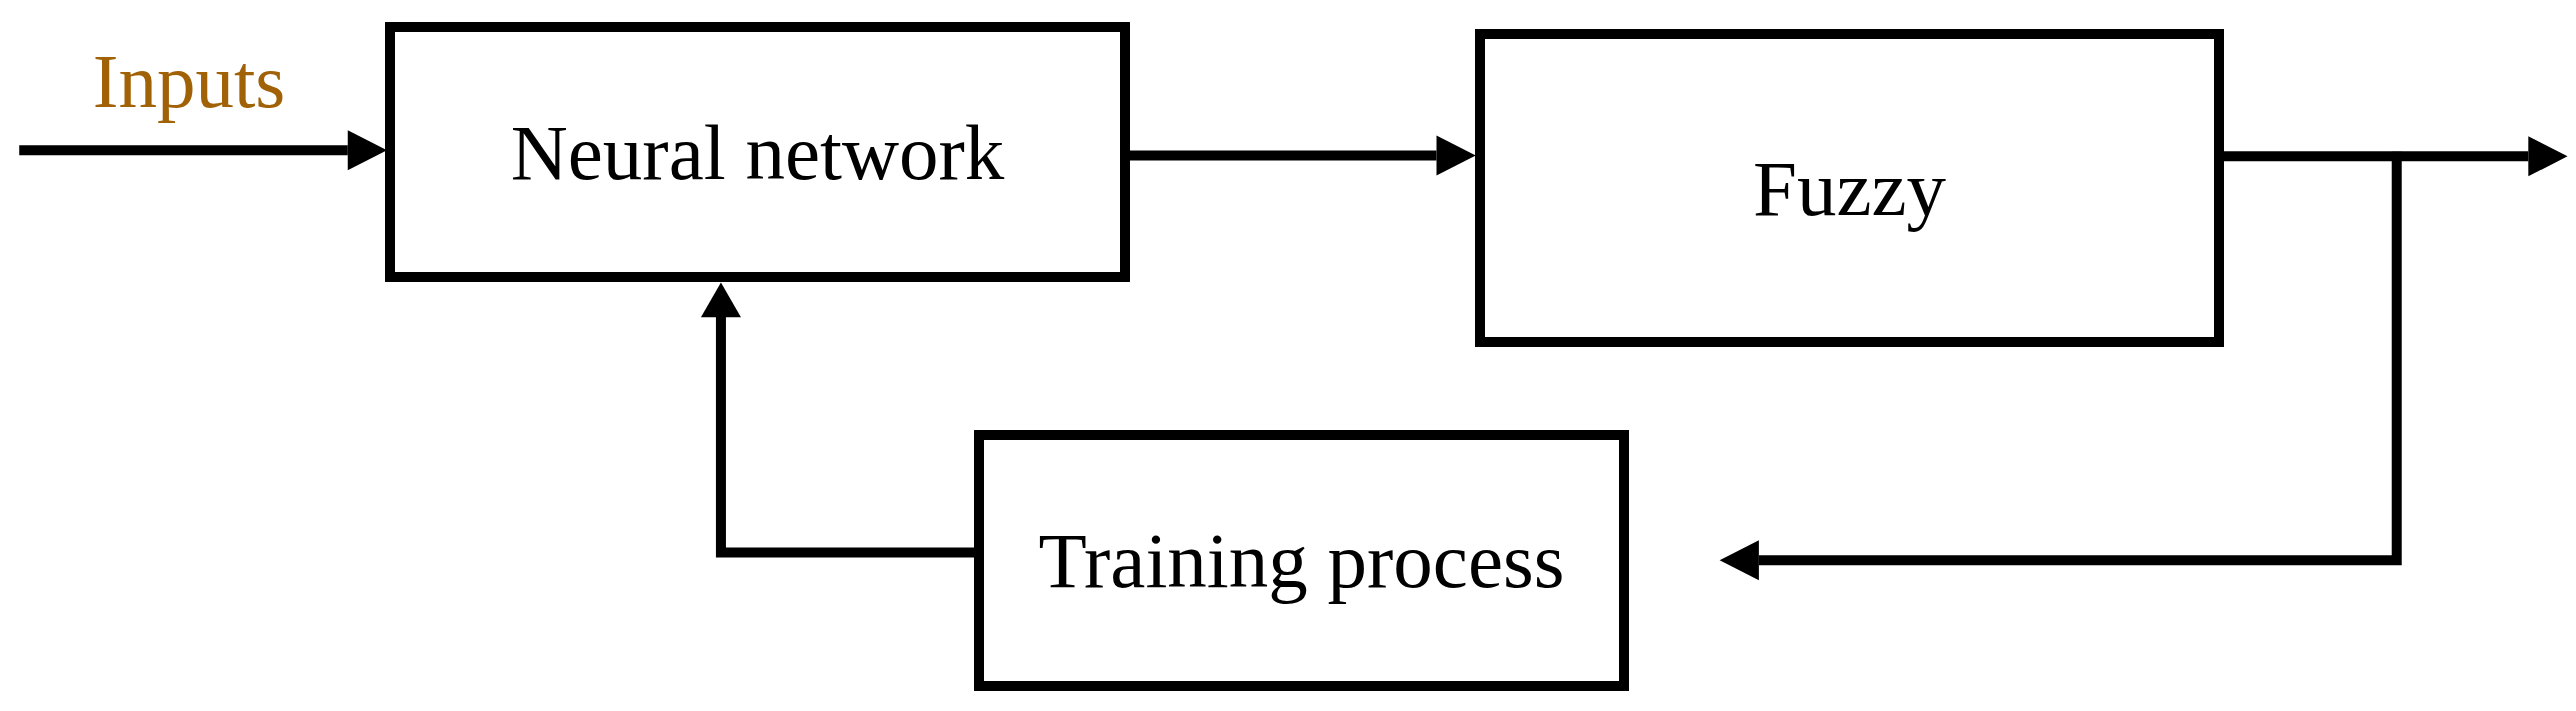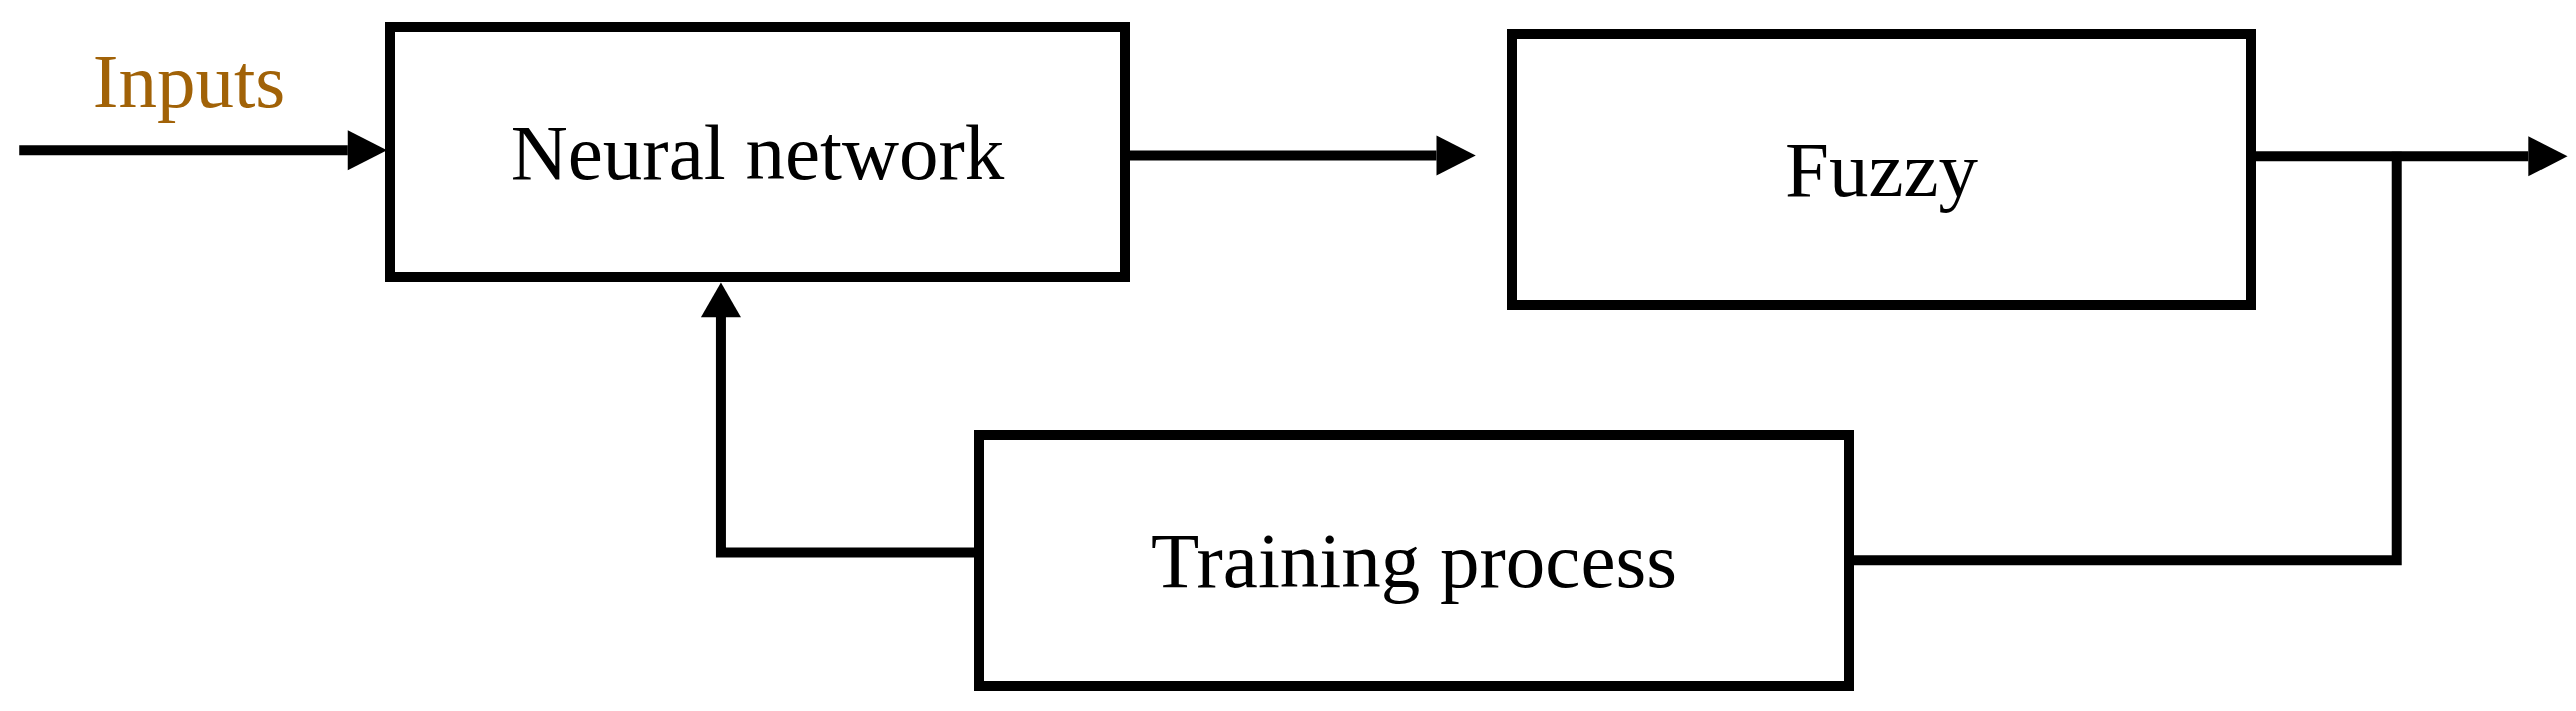--- a/index.html
+++ b/index.html
@@ -34,22 +34,22 @@
     justify-content: center;
     z-index: 2;
   }
   .node .node-label {
     font-size: 79px;
     line-height: 1;
     white-space: nowrap;
     color: #000000;
   }
   #node-neural-network { left: 385px;  top: 22px;  width: 745px; height: 260px; }
-  #node-fuzzy          { left: 1507px; top: 29px;  width: 749px; height: 281px; }
-  #node-training       { left: 974px; top: 430px; width: 880px; height: 261px; }
+  #node-fuzzy          { left: 1475px; top: 29px;  width: 749px; height: 318px; }
+  #node-training       { left: 974px; top: 430px; width: 655px; height: 261px; }
 
   .edge-label {
     position: absolute;
     font-size: 77px;
     line-height: 1;
     white-space: nowrap;
     text-align: center;
     z-index: 3;
     color: #a16207;
   }

